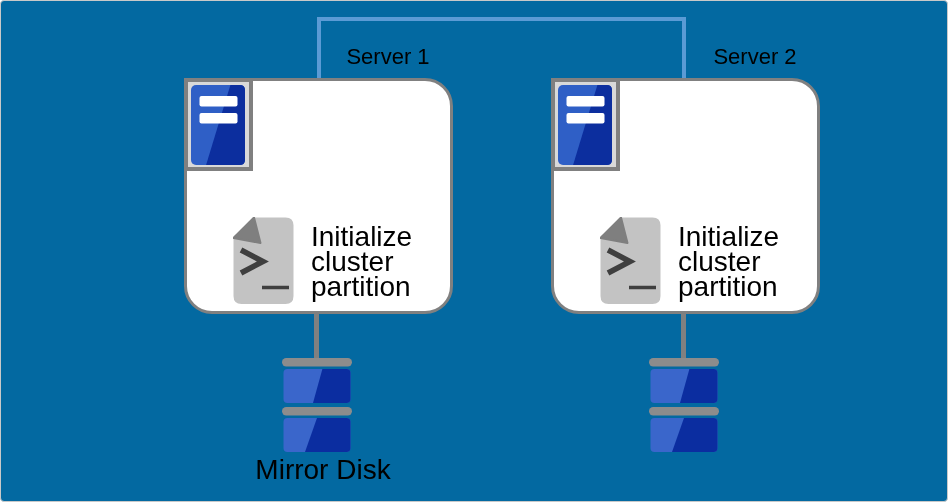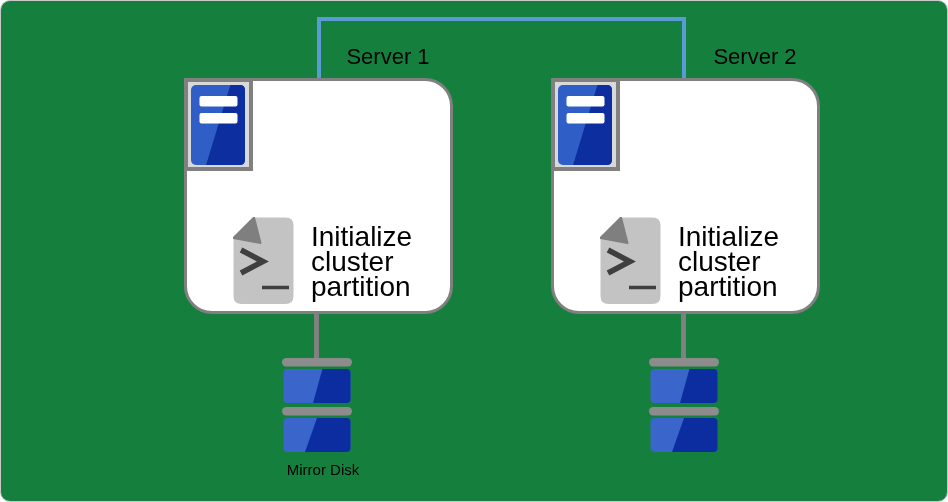--- a/index.html
+++ b/index.html
@@ -1,34 +1,34 @@
 <!DOCTYPE html>
 <html style="--interconnect: #5b9bd5; --box-border: #808080; --icon-frame-bg: #d9d9d9; --icon-blue-light: #2f5fc6; --icon-blue-dark: #0c2e9e; --disk-blue-light: #3a66cb; --disk-blue-dark: #0b2da0; --disk-bar-gray: #8c8c8c; --script-page: #c3c3c3; --script-fold: #7f7f7f; --script-glyph: #3f3f3f; --text: #000000;"><head>
 <meta charset="utf-8">
 <style>
   html,body{margin:0;padding:0;background:#ffffff;}
   body{font-family:"Liberation Sans","DejaVu Sans",sans-serif;color:var(--text,#000);}
-  .canvas{position:relative;width:946px;height:500px;background:#15803d;border:1px solid #c9c9c9;border-radius:10px;overflow:hidden;}
+  .canvas{position:relative;width:946px;height:500px;background:#0369a1;border:1px solid #c9c9c9;border-radius:4px;overflow:hidden;}
   .group{position:absolute;top:0;left:0;width:946px;height:500px;pointer-events:none;}
   .group.g2{left:367px;}
   .bracket{position:absolute;left:316px;top:16px;width:369px;height:62px;box-sizing:border-box;
            border-top:4px solid var(--interconnect,#5b9bd5);
            border-left:4px solid var(--interconnect,#5b9bd5);
            border-right:4px solid var(--interconnect,#5b9bd5);z-index:1;}
   .server-label{position:absolute;left:317px;top:44px;width:140px;text-align:center;
                 font-size:22px;line-height:24px;white-space:nowrap;z-index:4;}
   .box{position:absolute;left:183px;top:77px;width:269px;height:236px;box-sizing:border-box;
        border:3px solid var(--box-border,#808080);border-radius:0 28px 28px 28px;background:#fff;z-index:2;}
   .server-icon-wrap{position:absolute;left:183px;top:77px;z-index:3;}
   .script-icon-wrap{position:absolute;left:232px;top:216px;z-index:3;}
   .action-text{position:absolute;left:310px;top:223px;font-size:28px;line-height:25px;z-index:3;}
   .stem{position:absolute;left:313px;top:311px;width:5px;height:47px;background:var(--box-border,#808080);z-index:1;}
   .disk-wrap{position:absolute;left:281px;top:357px;z-index:3;}
   .disk-label{position:absolute;left:252px;top:457px;width:140px;text-align:center;
-              font-size:15px;line-height:24px;white-space:nowrap;z-index:3;}
+              font-size:28px;line-height:24px;white-space:nowrap;z-index:3;}
   
   .f-frame{fill:var(--icon-frame-bg,#d9d9d9);stroke:var(--box-border,#808080);stroke-width:4;}
   .f-blue-l{fill:var(--icon-blue-light,#2f5fc6);}
   .f-blue-d{fill:var(--icon-blue-dark,#0c2e9e);}
   .f-disk-l{fill:var(--disk-blue-light,#3a66cb);}
   .f-disk-d{fill:var(--disk-blue-dark,#0b2da0);}
   .f-bar{fill:var(--disk-bar-gray,#8c8c8c);}
   .f-page{fill:var(--script-page,#c3c3c3);}
   .f-fold{fill:var(--script-fold,#7f7f7f);stroke:var(--script-fold,#7f7f7f);stroke-width:2;stroke-linejoin:round;}
   .s-glyph{stroke:var(--script-glyph,#3f3f3f);fill:none;}

